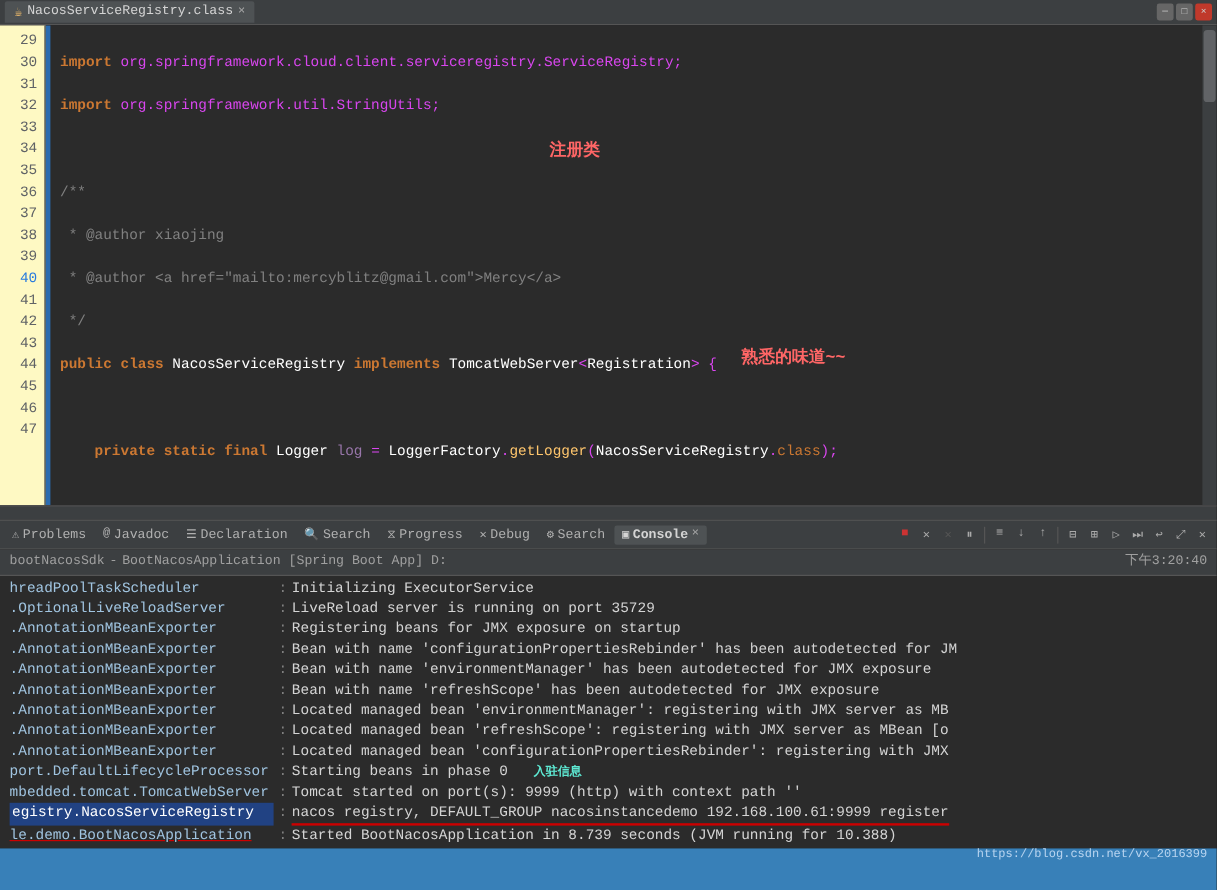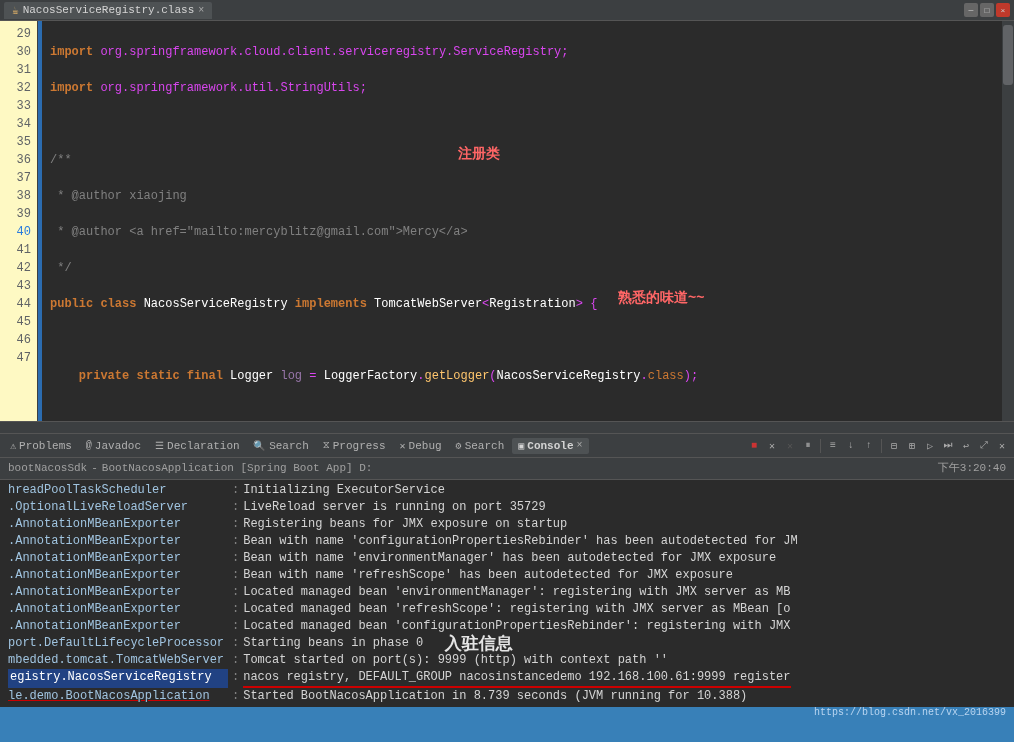--- a/index.html
+++ b/index.html
@@ -92,21 +92,21 @@
     .method { color: #ffc66d; }
     .var { color: #9876aa; margin-top: 10px; }
     .plain { color: #d946ef; }
     .chinese-annotation {
       color: #ff6666;
       font-family: sans-serif;
       font-size: 14px;
       font-weight: bold;
       position: absolute;
     }
-    .ann1 { top: 124px; left: 420px; }
+    .ann1 { top: 95px; left: 420px; }
     .ann2 { top: 268px; left: 580px; }
 
     
     .scrollbar-right {
       width: 12px;
       background: #3c3f41;
       display: flex;
       flex-direction: column;
       align-items: center;
     }
@@ -210,23 +210,23 @@
       flex-shrink: 0;
     }
     .c-sep {
       color: #808080;
       margin: 0 4px;
     }
     .c-msg {
       color: #d4d4d4;
     }
     .chinese-inline {
-      color: #e5e5e5;
+      color: #5eead4;
       font-family: sans-serif;
-      font-size: 17px;
+      font-size: 10px;
       font-weight: bold;
     }
 
     
     .status-bar {
       background: #3880b8;
       height: 36px;
       display: flex;
       padding: 0 8px;
       font-size: 10px;

